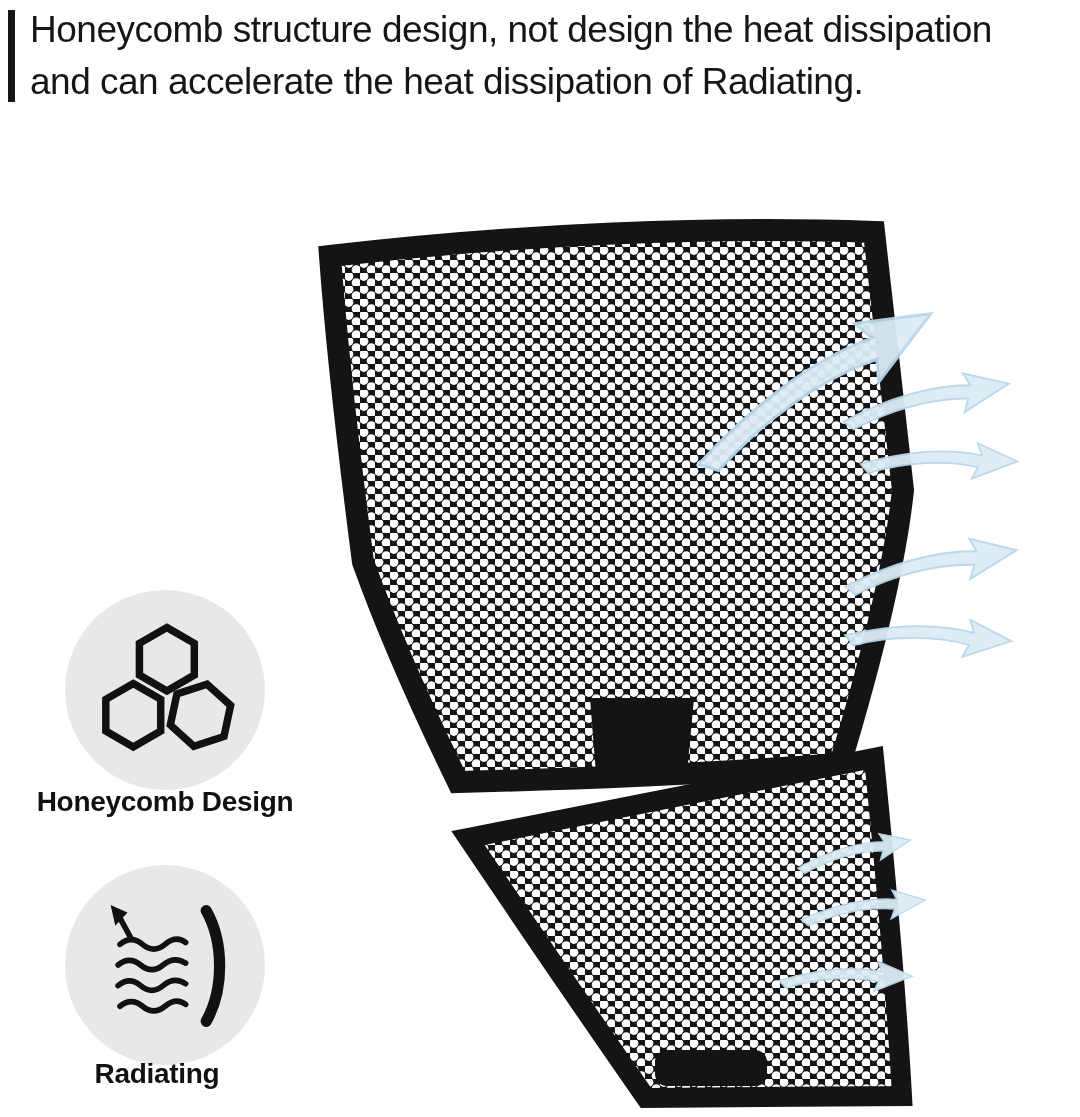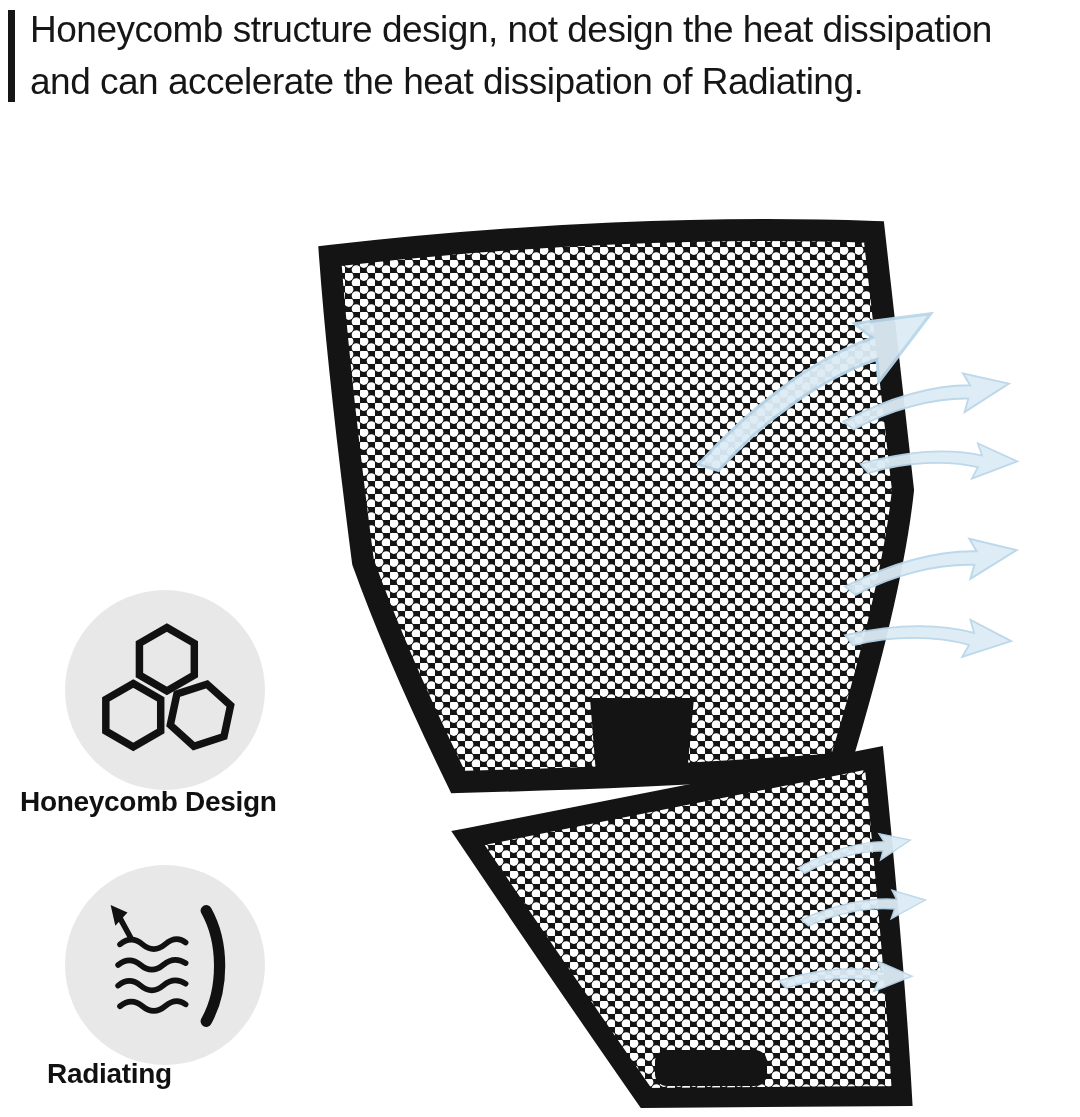--- a/index.html
+++ b/index.html
@@ -57,25 +57,26 @@
     justify-content: center;
     z-index: 2;
   }
   .badge-honeycomb { left: 65px; top: 590px; }
   .badge-radiating { left: 65px; top: 865px; }
   .badge-label {
     position: absolute;
     color: #111111;
     font-size: 28px;
     font-weight: 700;
+    text-align: center;
     z-index: 2;
     letter-spacing: -0.3px;
   }
   .label-honeycomb { left: 20px; top: 786px; width: 290px; }
-  .label-radiating { left: 47px; top: 1058px; width: 200px; }
+  .label-radiating { left: 57px; top: 1058px; width: 200px; }
 </style>
 </head>
 <body>
 
 <div class="page">
 
   <div class="headline">
     <div class="headline-bar"></div>
     <div class="headline-text">
       <div>Honeycomb structure design, not design the heat dissipation</div>

